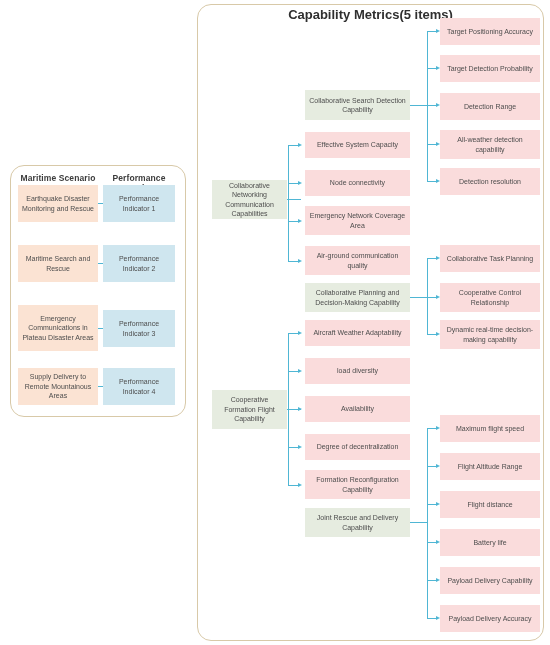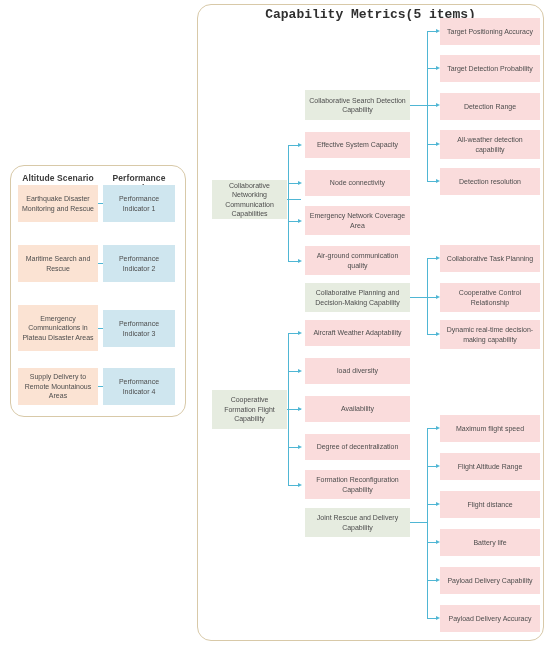--- a/index.html
+++ b/index.html
@@ -38,21 +38,20 @@
   }
   #panel-title {
     position: absolute;
     left: 197px;
     top: 7px;
     width: 347px;
     text-align: center;
     font-size: 13px;
     font-weight: bold;
     color: #2f2f2f;
-    font-family: Liberation Mono, monospace;
   }
 
   
   .node {
     position: absolute;
     box-sizing: border-box;
     display: flex;
     align-items: center;
     justify-content: center;
     text-align: center;
@@ -79,21 +78,21 @@
     border-top: 2.5px solid transparent;
     border-bottom: 2.5px solid transparent;
     border-left: 4px solid #4fb6d4;
   }
 </style>
 </head>
 <body>
 
 <div id="left-panel" class="panel"></div>
 
-<div class="col-heading" style="left:18px; top:173px; width:80px;">Altitude Scenario</div>
+<div class="col-heading" style="left:18px; top:173px; width:80px;">Maritime Scenario</div>
 <div class="col-heading" style="left:101px; top:173px; width:76px;">Performance Metrics</div>
 
 <div class="node peach" style="left:18px; top:185px; width:80px; height:37px;">Earthquake Disaster Monitoring and Rescue</div>
 <div class="ln h" style="left:98px; top:203px; width:20px;"></div>
 <div class="arrow" style="left:117px; top:201px;"></div>
 <div class="node blue" style="left:103px; top:185px; width:72px; height:37px;">Performance Indicator 1</div>
 
 <div class="node peach" style="left:18px; top:245px; width:80px; height:37px;">Maritime Search and Rescue</div>
 <div class="ln h" style="left:98px; top:263px; width:20px;"></div>
 <div class="arrow" style="left:117px; top:261px;"></div>

